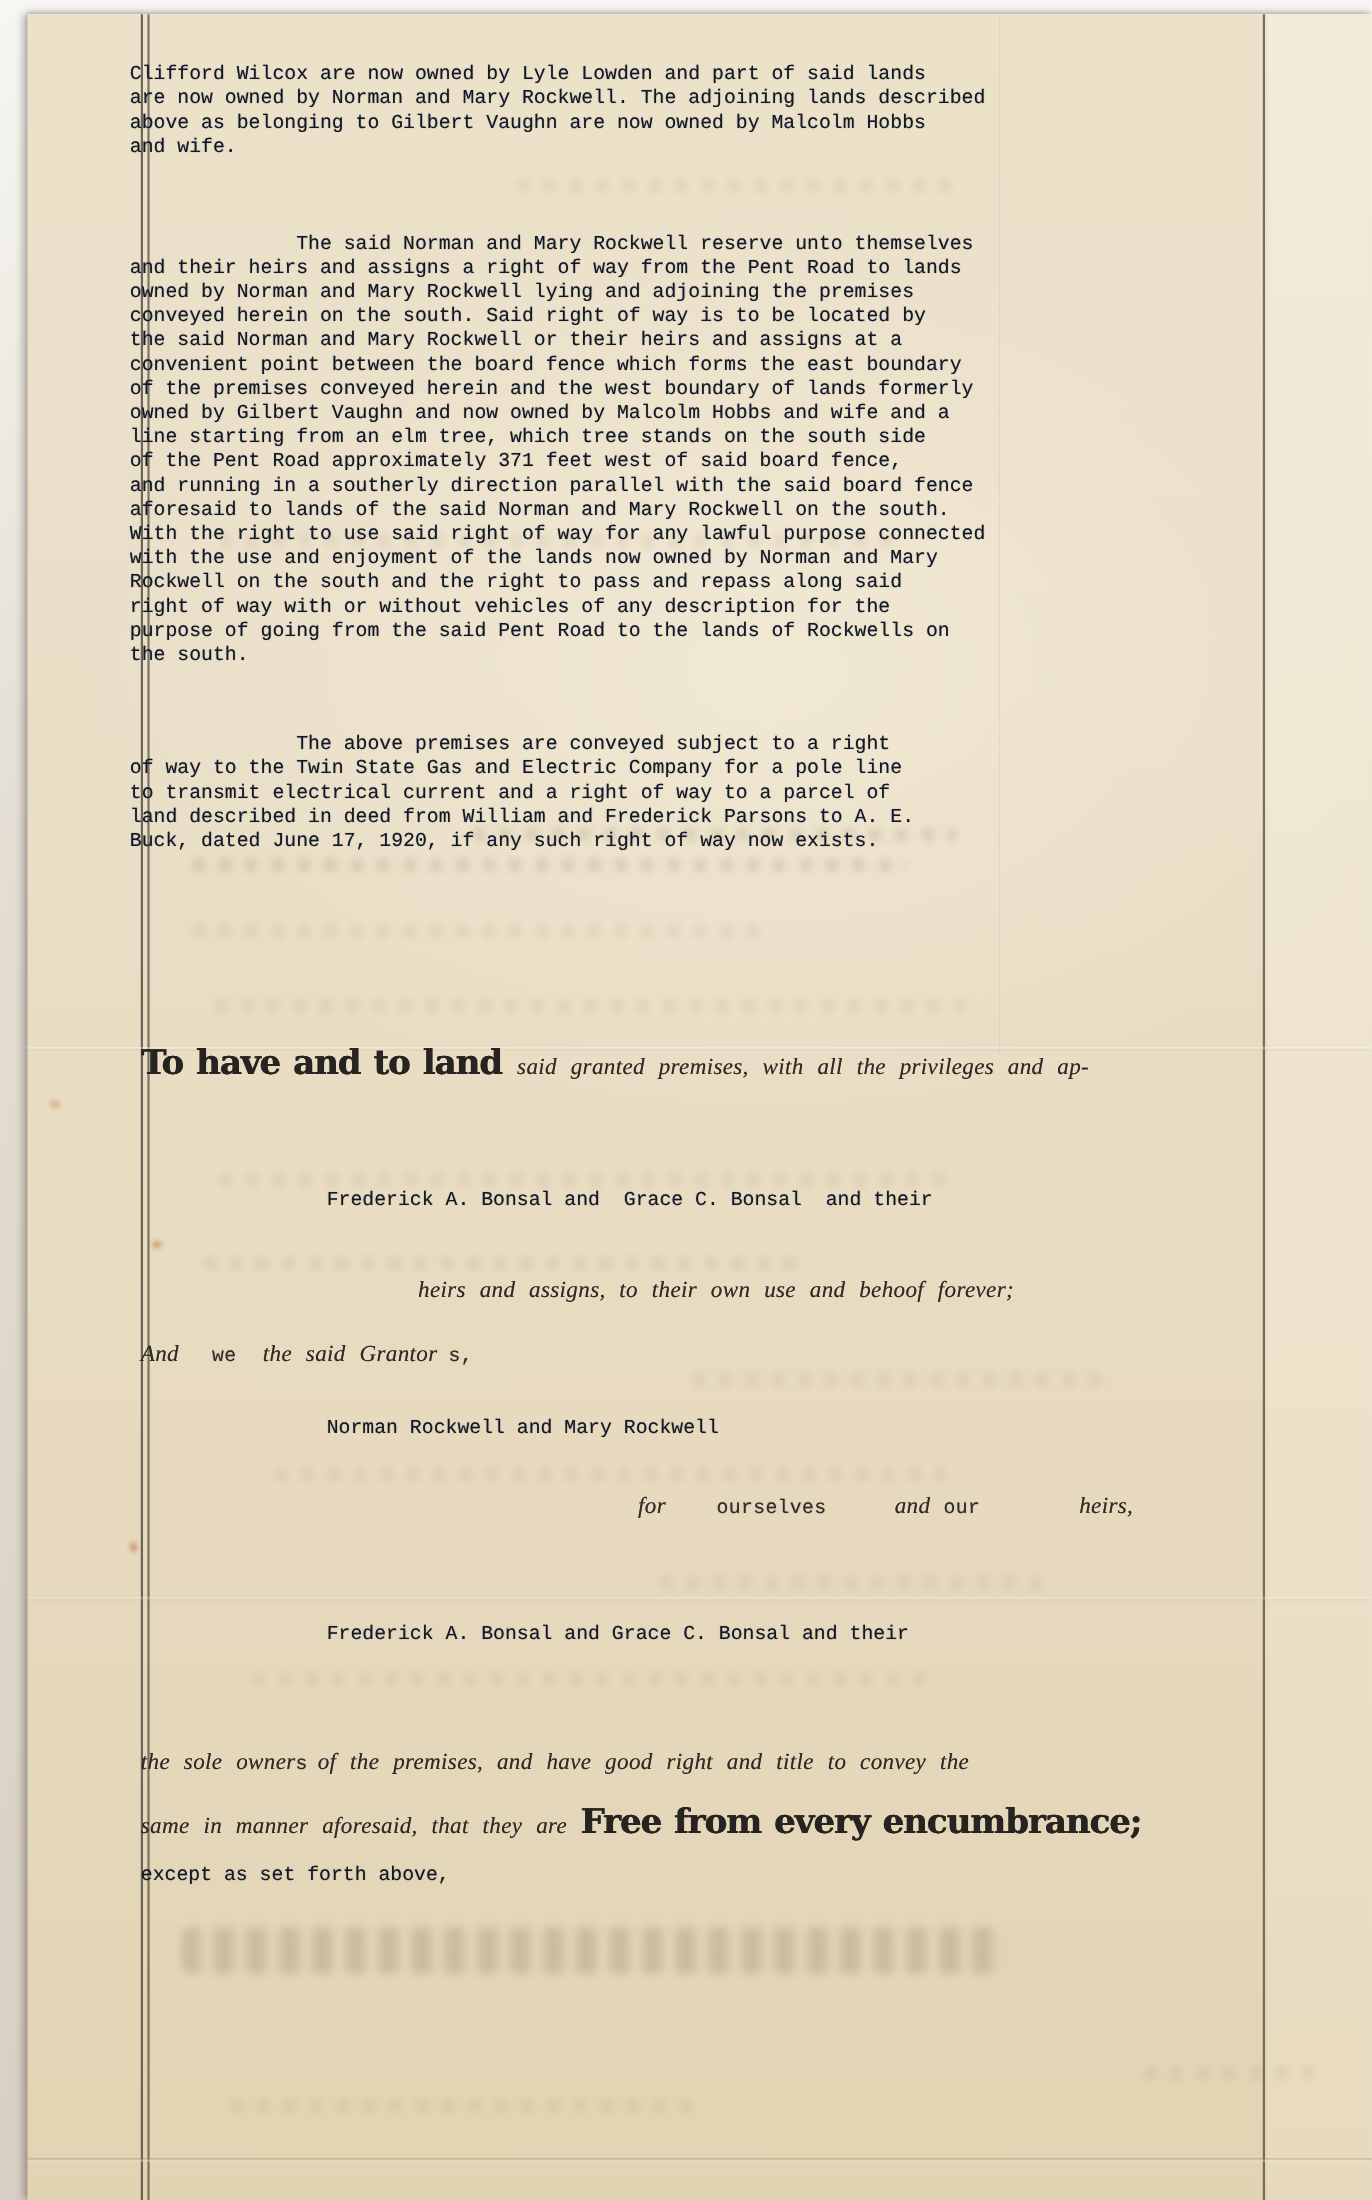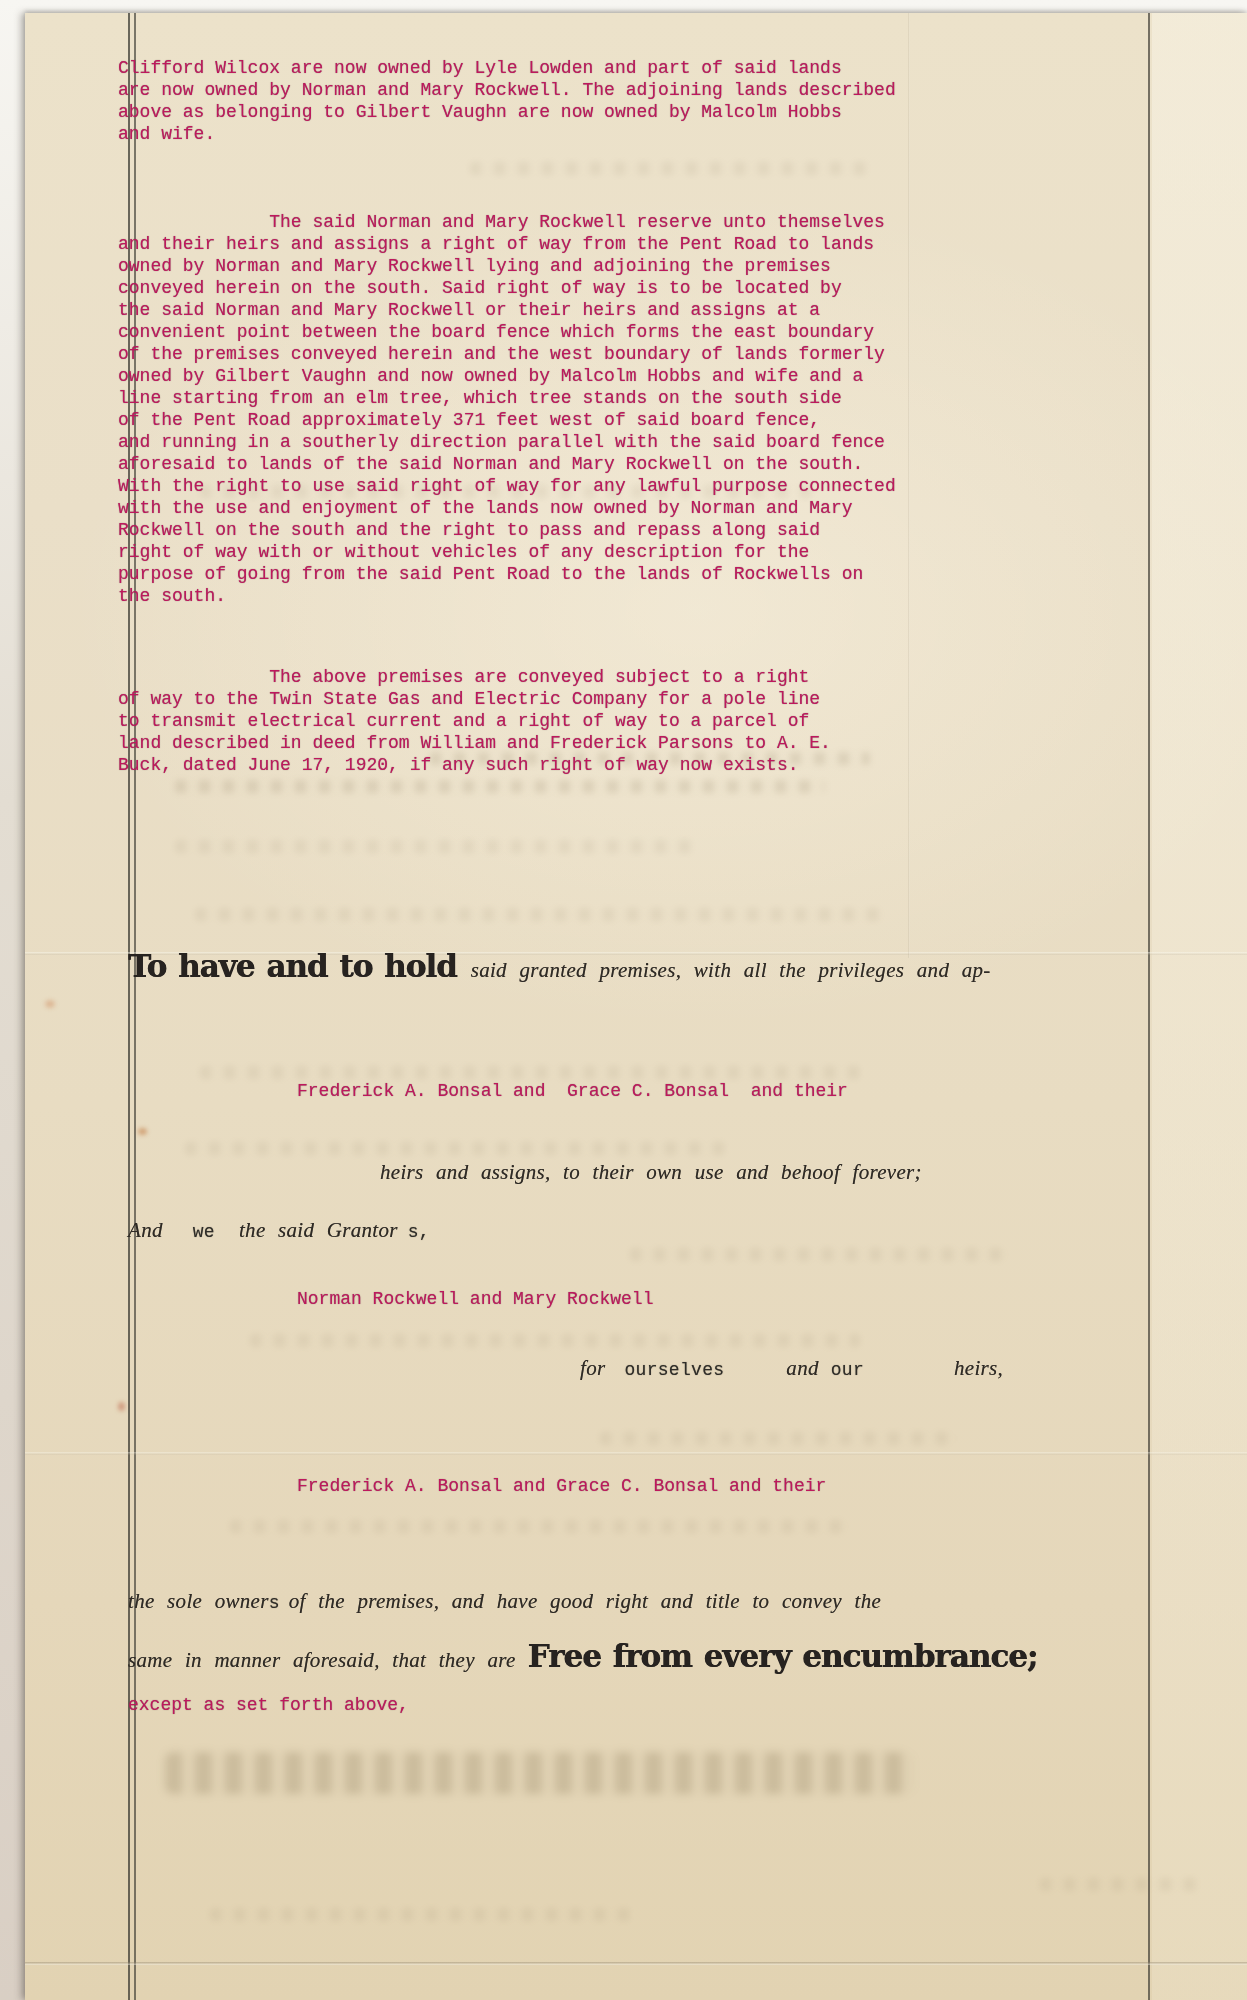--- a/index.html
+++ b/index.html
@@ -34,21 +34,21 @@
   .crease-h.f2{top:1452px;background:linear-gradient(180deg,rgba(255,255,245,0.4),rgba(120,105,80,0.10));}
   .crease-h.f3{top:1962px;background:linear-gradient(180deg,rgba(110,95,70,0.35),rgba(255,252,240,0.5));}
   .crease-v{position:absolute;top:13px;height:945px;width:2px;left:908px;
     background:linear-gradient(90deg,rgba(110,95,70,0.14),rgba(255,252,240,0.25));}
 
   
   .typed{
     position:absolute;
     font-family:"Liberation Mono","DejaVu Sans Mono",monospace;
     font-size:18px;line-height:22px;white-space:pre;
-    color:#be185d;text-shadow:0 0 1px rgba(47,43,38,0.55);
+    color:#0f172a;text-shadow:0 0 1px rgba(47,43,38,0.55);
   }
   .typed-inline{
     font-family:"Liberation Mono","DejaVu Sans Mono",monospace;
     font-size:18px;color:#2f2d28;text-shadow:0 0 1px rgba(47,43,38,0.55);
     font-style:normal;
   }
   .formline{
     position:absolute;white-space:nowrap;
     font-family:"Liberation Serif","DejaVu Serif",serif;
     font-style:italic;font-size:21px;color:#2e2a25;
@@ -142,36 +142,36 @@
 purpose of going from the said Pent Road to the lands of Rockwells on
 the south.</div>
 
   <div class="typed" style="left:118px;top:666px">              The above premises are conveyed subject to a right
 of way to the Twin State Gas and Electric Company for a pole line
 to transmit electrical current and a right of way to a parcel of
 land described in deed from William and Frederick Parsons to A. E.
 Buck, dated June 17, 1920, if any such right of way now exists.</div>
 
   <div class="formline" style="left:128px;top:948px">
-    <span class="bl big">To have and to hold</span><span class="it" style="margin-left:14px">said granted premises, with all  the privileges and ap-</span>
+    <span class="bl big">To have and to land</span><span class="it" style="margin-left:14px">said granted premises, with all  the privileges and ap-</span>
   </div>
 
 
   <div class="typed" style="left:297px;top:1080px">Frederick A. Bonsal and  Grace C. Bonsal  and their</div>
 
   <div class="formline" style="left:380px;top:1160px">heirs and assigns, to their own use and behoof forever;</div>
 
   <div class="formline" style="left:128px;top:1218px">
     <span class="it">And</span><span class="typed-inline" style="margin-left:30px">we</span><span class="it" style="margin-left:24px">the said Grantor</span><span class="typed-inline" style="margin-left:10px">s,</span>
   </div>
 
   <div class="typed" style="left:297px;top:1288px">Norman Rockwell and Mary Rockwell</div>
 
   <div class="formline" style="left:580px;top:1356px">
-    <span class="it">for</span><span class="typed-inline" style="margin-left:19px">ourselves</span><span class="it" style="margin-left:62px">and</span><span class="typed-inline" style="margin-left:12px">our</span><span class="it" style="margin-left:90px">heirs,</span>
+    <span class="it">for</span><span class="typed-inline" style="margin-left:46px">ourselves</span><span class="it" style="margin-left:62px">and</span><span class="typed-inline" style="margin-left:12px">our</span><span class="it" style="margin-left:90px">heirs,</span>
   </div>
 
 
   <div class="typed" style="left:297px;top:1475px">Frederick A. Bonsal and Grace C. Bonsal and their</div>
 
 
   <div class="formline" style="left:128px;top:1638px">
     <span class="it">same in manner aforesaid, that they are</span><span class="bl big" style="margin-left:12px">Free from every encumbrance;</span>
   </div>
 

